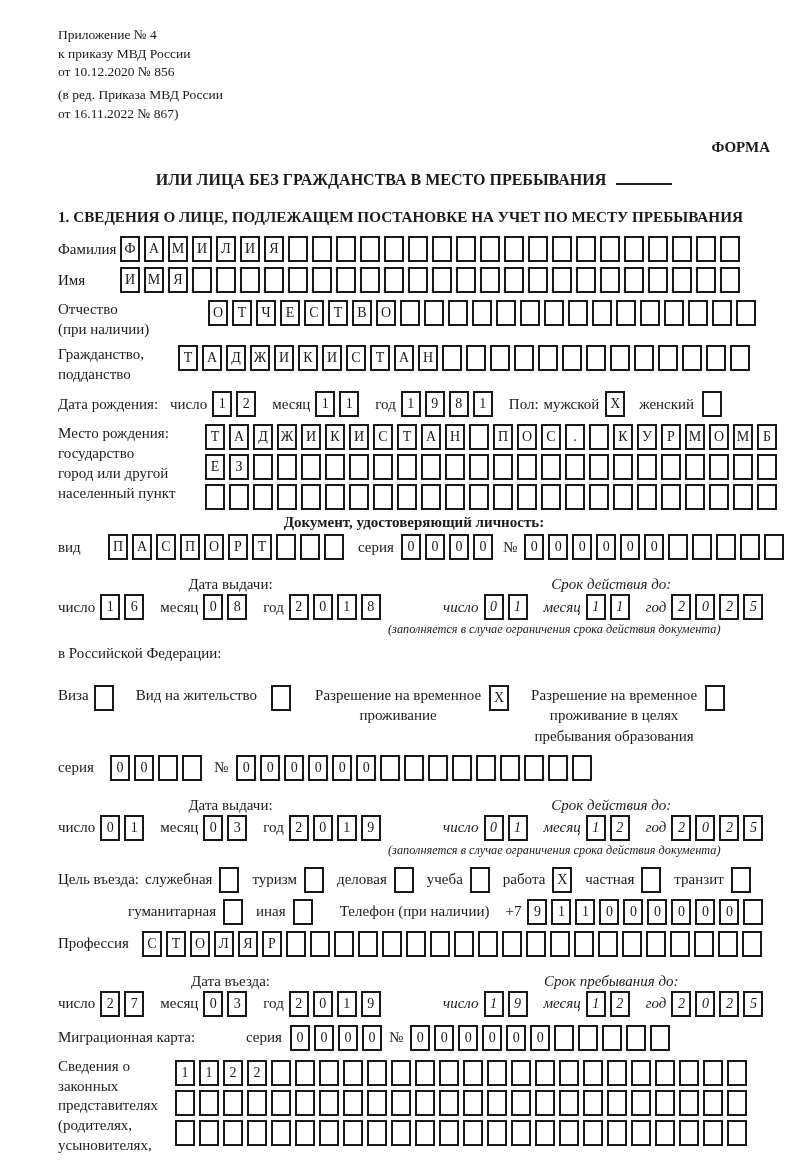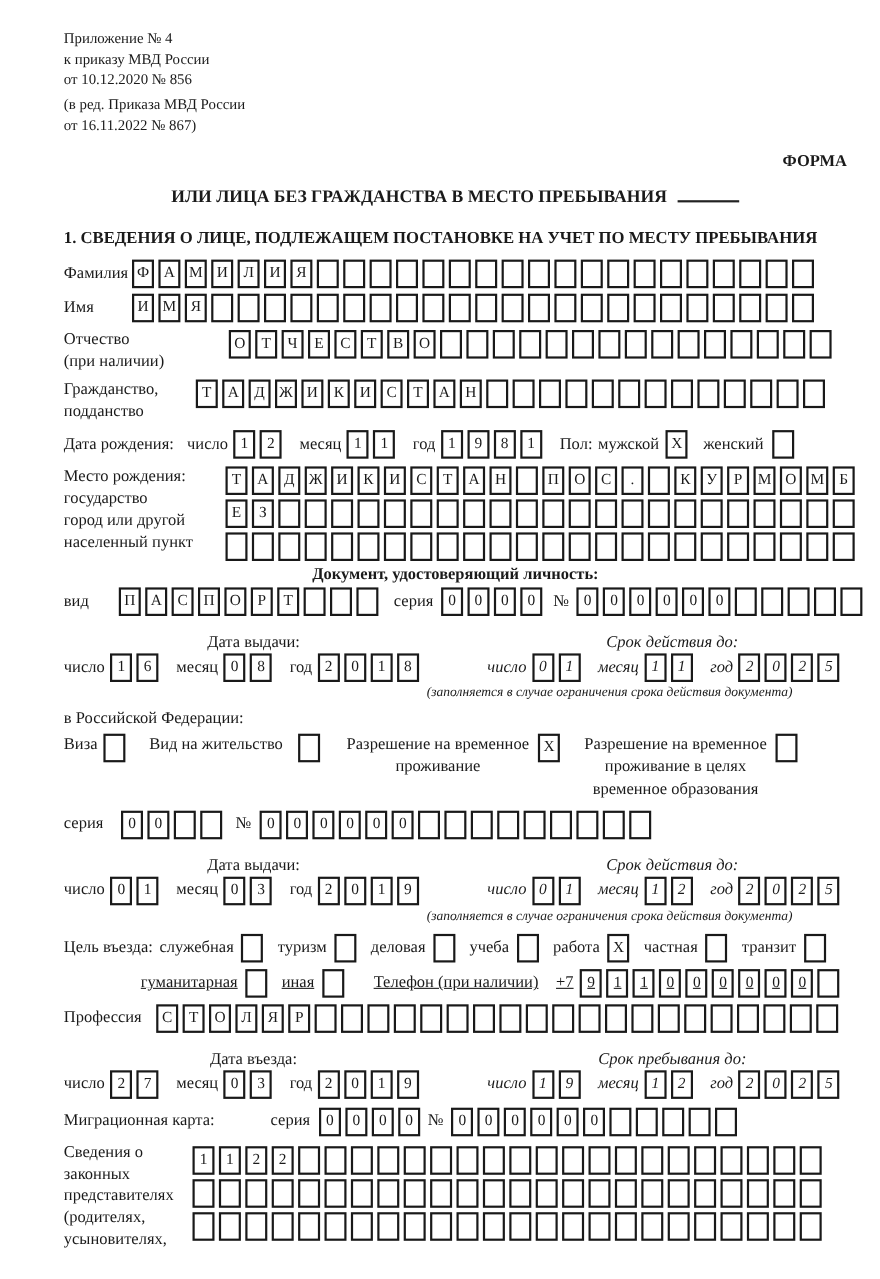--- a/index.html
+++ b/index.html
@@ -31,21 +31,21 @@
   .doc-head{text-align:center;font-weight:bold;margin-top:4px;font-size:15px;}
   .date-pair{display:flex;margin-top:16px;}
   .dcol-left{width:345px;flex-shrink:0;}
   .dcol-right{margin-left:40px;font-style:italic;}
   .dhead{text-align:center;margin-bottom:1px;}
   .drow{display:flex;align-items:center;}
   .drow .dl{margin-right:5px;}
   .drow .grp{display:flex;align-items:center;margin-right:12px;}
   .dnote{font-size:12.3px;white-space:nowrap;margin-left:-55px;margin-top:2px;}
   .intro{margin-top:6px;line-height:1.45;}
-  .opt-row{display:flex;align-items:flex-start;margin-top:2px;}
+  .opt-row{display:flex;align-items:flex-start;margin-top:20px;}
   .opt{display:flex;align-items:flex-start;}
   .opt .txt{line-height:1.35;}
   .opt .txt-c{text-align:center;}
   .opt .cbox{margin-left:8px;}
   .purpose-item{display:flex;align-items:center;margin-right:13px;}
   .purpose-item .cbox{margin-left:7px;margin-right:0;}
 </style>
 </head>
 <body>
 
@@ -415,21 +415,21 @@
     <span class="txt txt-c">
       <span style="display:block">Разрешение на временное</span>
       <span style="display:block">проживание</span>
     </span>
     <span class="cbox">X</span>
   </span>
   <span class="opt" style="margin-left:18px;">
     <span class="txt txt-c">
       <span style="display:block">Разрешение на временное</span>
       <span style="display:block">проживание в целях</span>
-      <span style="display:block">временное образования</span>
+      <span style="display:block">пребывания образования</span>
     </span>
     <span class="cbox"></span>
   </span>
 </div>
 
 <div class="frow" style="margin-top:9px;">
   <span class="flabel" style="width:52px;">серия</span>
   <span class="boxes">
       <span class="cbox">0</span>
       <span class="cbox">0</span>
@@ -529,21 +529,21 @@
   <span class="purpose-item">
     <span>частная</span>
     <span class="cbox"></span>
   </span>
   <span class="purpose-item">
     <span>транзит</span>
     <span class="cbox"></span>
   </span>
 </div>
 
-<div class="frow" style="margin-top:6px;margin-left:70px;text-decoration:underline;">
+<div class="frow" style="margin-top:6px;margin-left:70px;">
   <span class="purpose-item">
     <span>гуманитарная</span>
     <span class="cbox"></span>
   </span>
   <span class="purpose-item">
     <span>иная</span>
     <span class="cbox"></span>
   </span>
   <span style="margin-left:14px;margin-right:16px;">Телефон (при наличии)</span>
   <span style="margin-right:6px;">+7</span>

